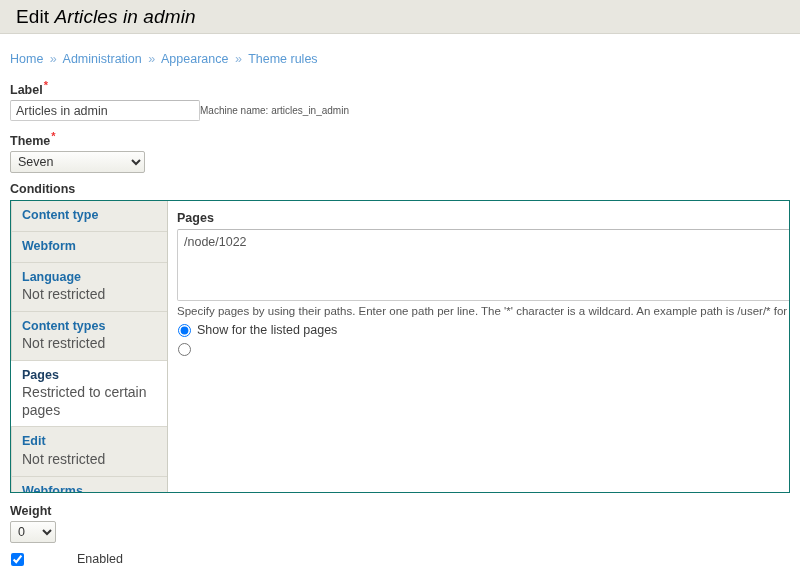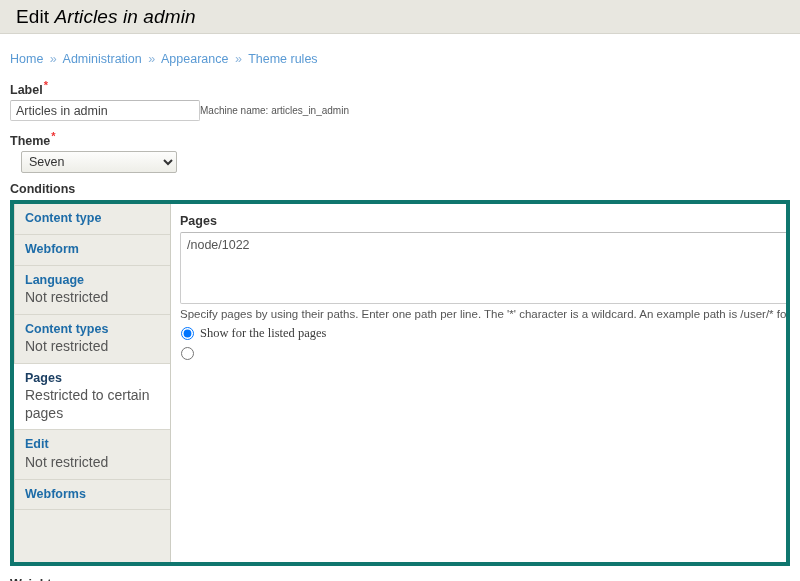--- a/index.html
+++ b/index.html
@@ -94,37 +94,37 @@
   select.select-field {
     height: 22px;
     border: 1px solid #b9b9b3;
     background: linear-gradient(#fdfdfc, #eeeee8);
     font-family: "Liberation Sans", sans-serif;
     font-size: 12.5px;
     color: #333;
     border-radius: 2px;
     padding: 1px 3px;
   }
-  #theme-select { width: 156px; margin-left: 11px; }
+  #theme-select { width: 135px; }
   #weight-select { width: 46px; }
 
   
   #conditions-label {
     font-size: 12.5px;
     font-weight: bold;
     color: #333;
     margin: 9px 0 4px 0;
   }
 
   #vertical-tabs {
     display: flex;
     align-items: stretch;
-    border: 4px solid #0f766e;
-    background: #fff;
-    height: 366px;
+    border: 1px solid #0f766e;
+    background: #fff;
+    height: 293px;
     width: 780px;
     overflow: hidden;
   }
 
   #tab-menu {
     width: 157px;
     flex: 0 0 157px;
     background: #edece6;
     border-right: 1px solid #cdcdc3;
     overflow: hidden;
@@ -202,21 +202,20 @@
     margin-top: 6px;
   }
   .radio-row input[type="radio"] {
     margin: 0 6px 0 1px;
     width: 13px; height: 13px;
   }
   .radio-row label {
     font-size: 12.5px;
     color: #3b3b3b;
     cursor: pointer;
-    font-family: Liberation Serif, serif;
   }
 
   
   #weight-block { margin-top: 11px; }
 
   #enabled-row {
     display: flex;
     align-items: center;
     margin-top: 9px;
     gap: 48px;

